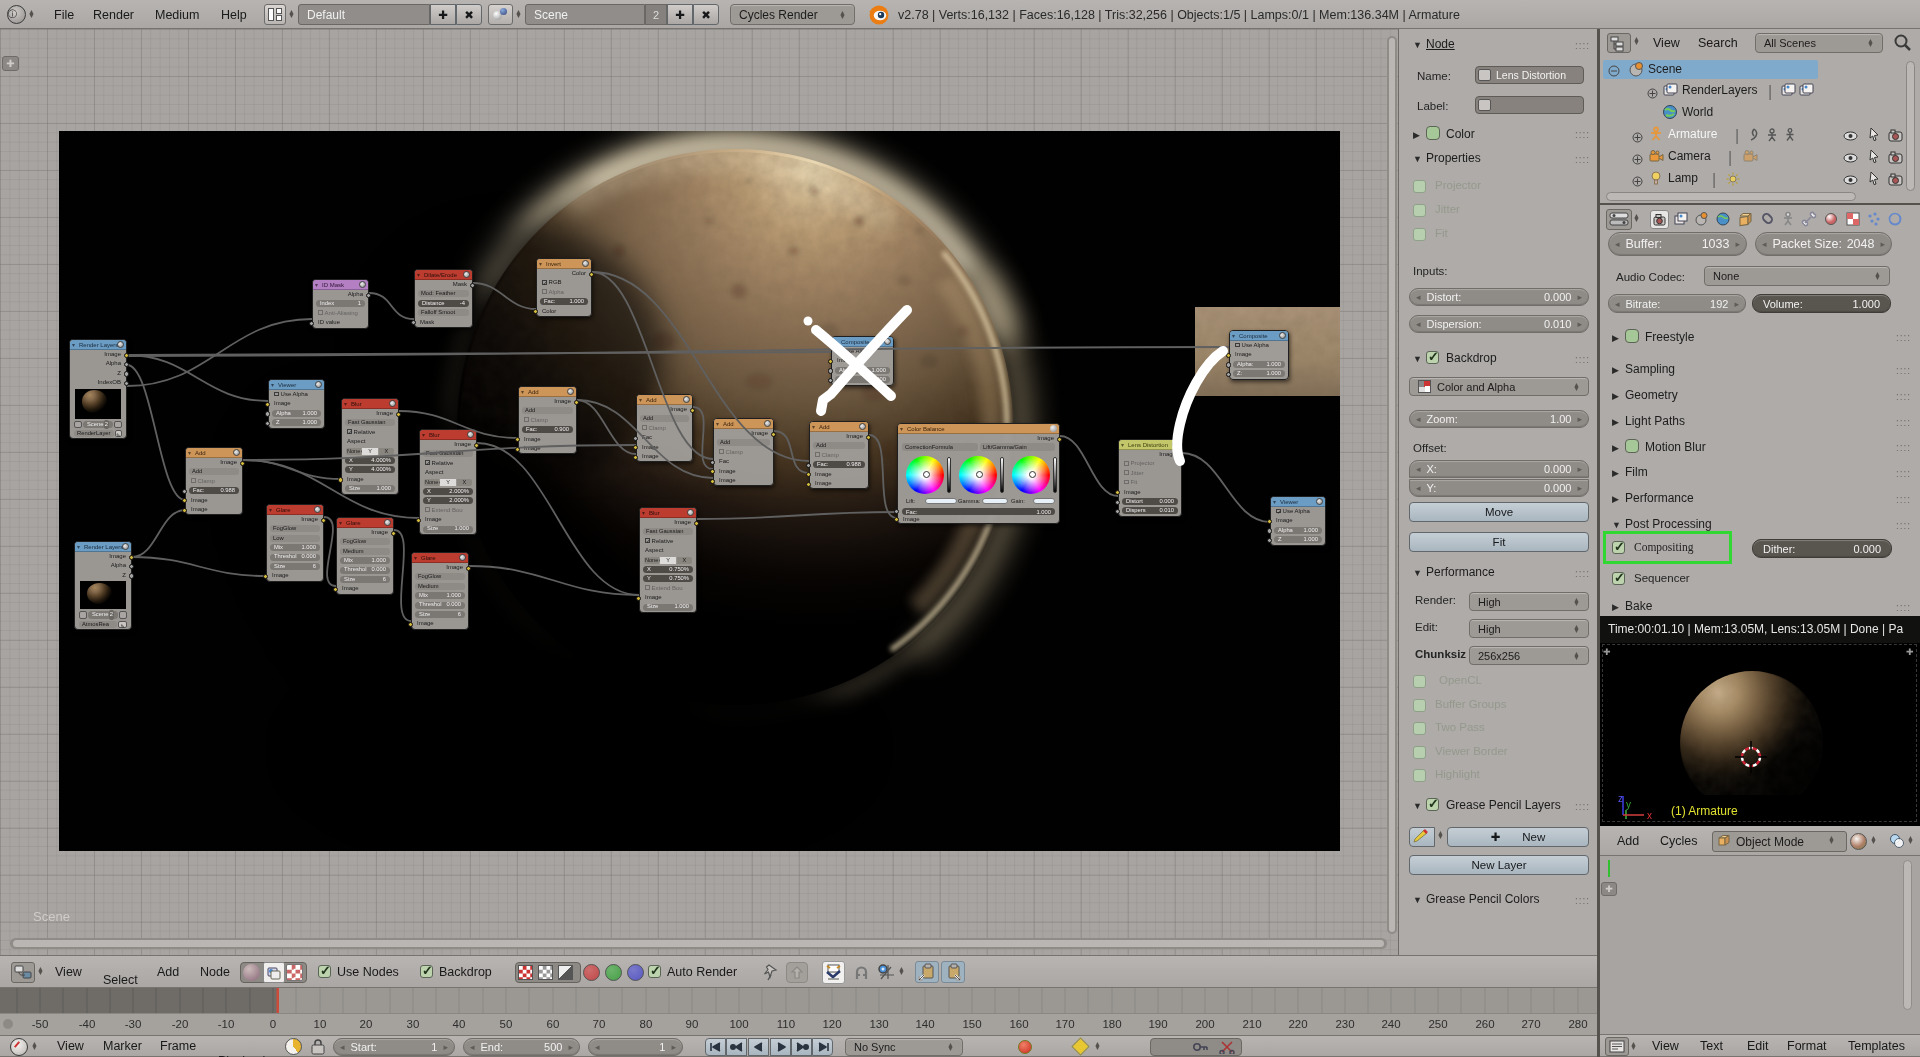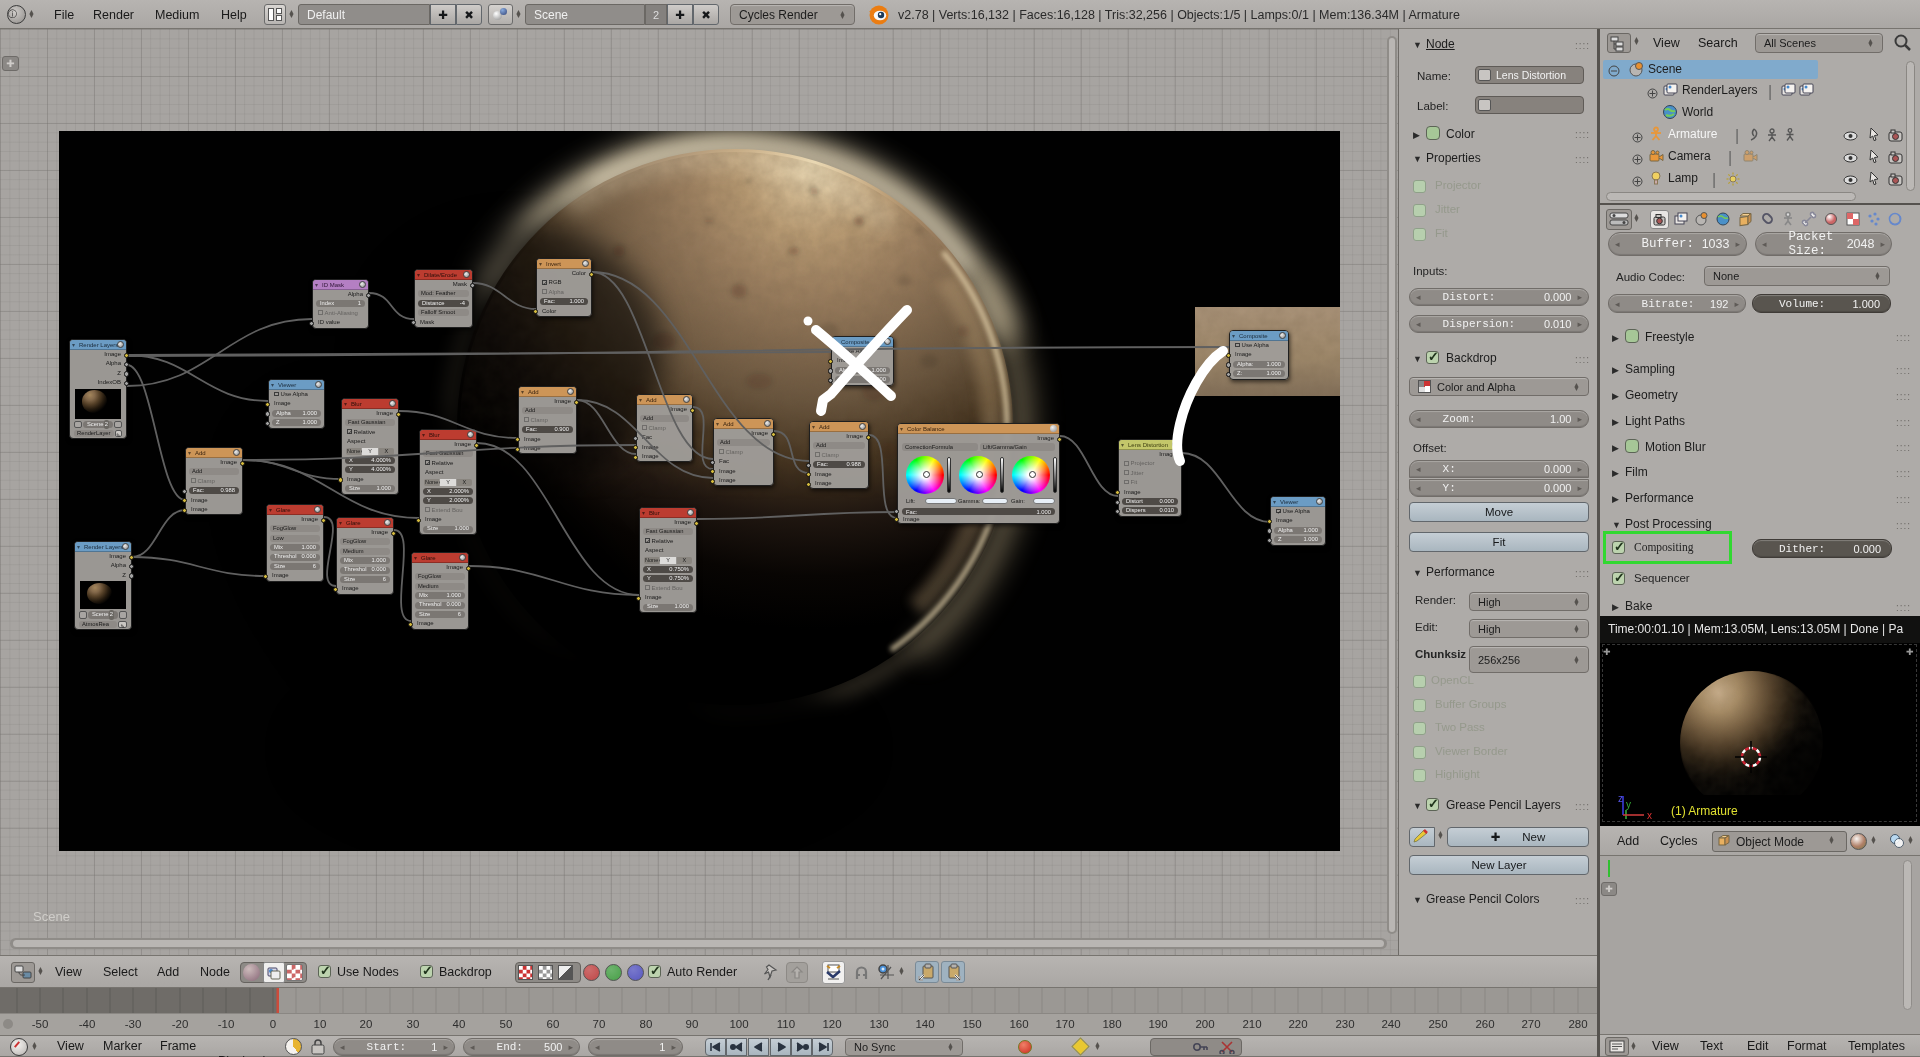--- a/index.html
+++ b/index.html
@@ -14,21 +14,21 @@
   linear-gradient(90deg,rgba(120,117,114,.18) 1px,transparent 1px),
   linear-gradient(rgba(120,117,114,.35) 1px,transparent 1px),
   linear-gradient(90deg,rgba(120,117,114,.35) 1px,transparent 1px);
  background-size:9.4px 9.4px,9.4px 9.4px,47px 47px,47px 47px;}
 .panel{background:#aeaba8;}
 .sect{font-size:12px;color:#1c1c1c;}
 .tri{display:inline-block;font-size:9px;color:#2a2a2a;width:13px;}
 .slider{background:#8f8b87;border:1px solid #716d69;border-radius:9px;color:#f1f1f1;
  font-size:11px;display:flex;align-items:center;
  padding:0 6px;box-shadow:inset 0 1px 1px rgba(255,255,255,.25), inset 0 -1px 1px rgba(0,0,0,.15);}
-.slider span:first-of-type{margin-left:20px;font-family:Liberation Mono, monospace;}
+.slider span:first-of-type{margin-left:4px;}
 .slider span:last-of-type{margin-left:auto;margin-right:4px;}
 .sliderdk{background:#59554f;border-color:#3f3b37;color:#f2f2f2;}
 .drop{background:#9d9995;border:1px solid #716d69;border-radius:4px;color:#1c1c1c;font-size:11px;
  display:flex;align-items:center;padding:0 8px;box-shadow:inset 0 1px 1px rgba(255,255,255,.3);}
 .btn{background:linear-gradient(#c5ced5,#a9b6bf);border:1px solid #62676c;border-radius:4px;color:#16181a;
  font-size:11.5px;display:flex;align-items:center;justify-content:center;}
 .cb{width:13px;height:13px;border-radius:3px;background:#bcd3ae;border:1px solid #5c6456;
  position:absolute;}
 .cb.ck:before{content:"\2713";position:absolute;left:1px;top:-3px;font-size:13px;font-weight:bold;color:#20341c;}
 .cb.dis{background:#b7cfae;border-color:#8fa089;}
@@ -806,23 +806,23 @@
     </div>
     <div class="abs btn" style="left:10px;top:473px;width:180px;height:20px;">Move</div>
     <div class="abs btn" style="left:10px;top:503px;width:180px;height:20px;">Fit</div>
     <div class="abs sect" style="left:14px;top:536px;"><span class="tri">▼</span>Performance</div>
     <div class="dots" style="right:8px;top:539px;">::::</div>
     <div class="lbl" style="left:16px;top:565px;">Render:</div>
     <div class="abs drop" style="left:70px;top:563px;width:120px;height:19px;">High<span style="margin-left:auto;" class="udar">▲<br>▼</span></div>
     <div class="lbl" style="left:16px;top:592px;">Edit:</div>
     <div class="abs drop" style="left:70px;top:590px;width:120px;height:19px;">High<span style="margin-left:auto;" class="udar">▲<br>▼</span></div>
     <div class="lbl" style="left:16px;top:619px;font-weight:bold;">Chunksiz</div>
-    <div class="abs drop" style="left:70px;top:617px;width:120px;height:27px;">256x256<span style="margin-left:auto;" class="udar">▲<br>▼</span></div>
+    <div class="abs drop" style="left:70px;top:617px;width:120px;height:19px;">256x256<span style="margin-left:auto;" class="udar">▲<br>▼</span></div>
     <div class="cb dis" style="left:14px;top:646.0px;"></div>
-    <div class="lbl lbldis" style="left:32px;top:645.0px;">OpenCL</div>
+    <div class="lbl lbldis" style="left:40px;top:645.0px;">OpenCL</div>
     <div class="cb dis" style="left:14px;top:669.5px;"></div>
     <div class="lbl lbldis" style="left:36px;top:668.5px;">Buffer Groups</div>
     <div class="cb dis" style="left:14px;top:693.0px;"></div>
     <div class="lbl lbldis" style="left:36px;top:692.0px;">Two Pass</div>
     <div class="cb dis" style="left:14px;top:716.5px;"></div>
     <div class="lbl lbldis" style="left:36px;top:715.5px;">Viewer Border</div>
     <div class="cb dis" style="left:14px;top:740.0px;"></div>
     <div class="lbl lbldis" style="left:36px;top:739.0px;">Highlight</div>
     <div class="abs sect" style="left:14px;top:769px;"><span class="tri">▼</span><span style="position:relative;display:inline-block;width:15px;vertical-align:-2px;margin-right:5px;"><span class="cb ck" style="position:relative;display:inline-block;"></span></span>Grease Pencil Layers</div>
     <div class="dots" style="right:8px;top:772px;">::::</div>
@@ -839,21 +839,21 @@
   </div>
 <div class="abs hdr" style="left:0;top:955px;width:1597px;height:33px;border-top:1px solid #77746f;">
     <div class="abs" style="left:11px;top:6px;width:24px;height:21px;background:#9d9995;border:1px solid #6b6864;border-radius:3px;">
 <svg width="22" height="19" viewBox="0 0 22 19">
         <rect x="3" y="3" width="8" height="6" rx="1" fill="#ddd" stroke="#444"></rect>
         <rect x="11" y="9" width="8" height="6" rx="1" fill="#6a8ba4" stroke="#444"></rect>
         <path d="M7,9 C7,13 11,12 13,12" stroke="#444" fill="none"></path>
       </svg></div>
     <div class="abs udar" style="left:37px;top:11px;">▲<br>▼</div>
     <div class="abs menu" style="left:55px;top:9px;">View</div>
-    <div class="abs menu" style="left:103px;top:9px;">Select</div>
+    <div class="abs menu" style="left:103px;top:17px;">Select</div>
     <div class="abs menu" style="left:157px;top:9px;">Add</div>
     <div class="abs menu" style="left:200px;top:9px;">Node</div>
     <div class="abs" style="left:240px;top:6px;width:67px;height:21px;background:#8d8a86;border:1px solid #66635f;border-radius:4px;"></div>
     <div class="abs" style="left:243px;top:8px;width:17px;height:17px;border-radius:50%;background:radial-gradient(circle at 35% 30%,#cbb,#867);"></div>
     <div class="abs" style="left:263px;top:6px;width:22px;height:21px;background:#f0efee;border:1px solid #888;border-radius:2px;"><svg width="20" height="19">
         <rect x="4" y="5" width="9" height="8" fill="#d8d8e8" stroke="#446" rx="1"></rect>
         <circle cx="7" cy="8" r="2" fill="#48c"></circle>
         <rect x="7" y="8" width="9" height="8" fill="#eee" stroke="#665" rx="1"></rect>
       </svg></div>
     <div class="abs" style="left:286px;top:8px;width:17px;height:17px;background:conic-gradient(#c66 0 25%,#fff 0 50%,#c66 0 75%,#fff 0);background-size:8.5px 8.5px;border:1px solid #777;border-radius:2px;"></div>

